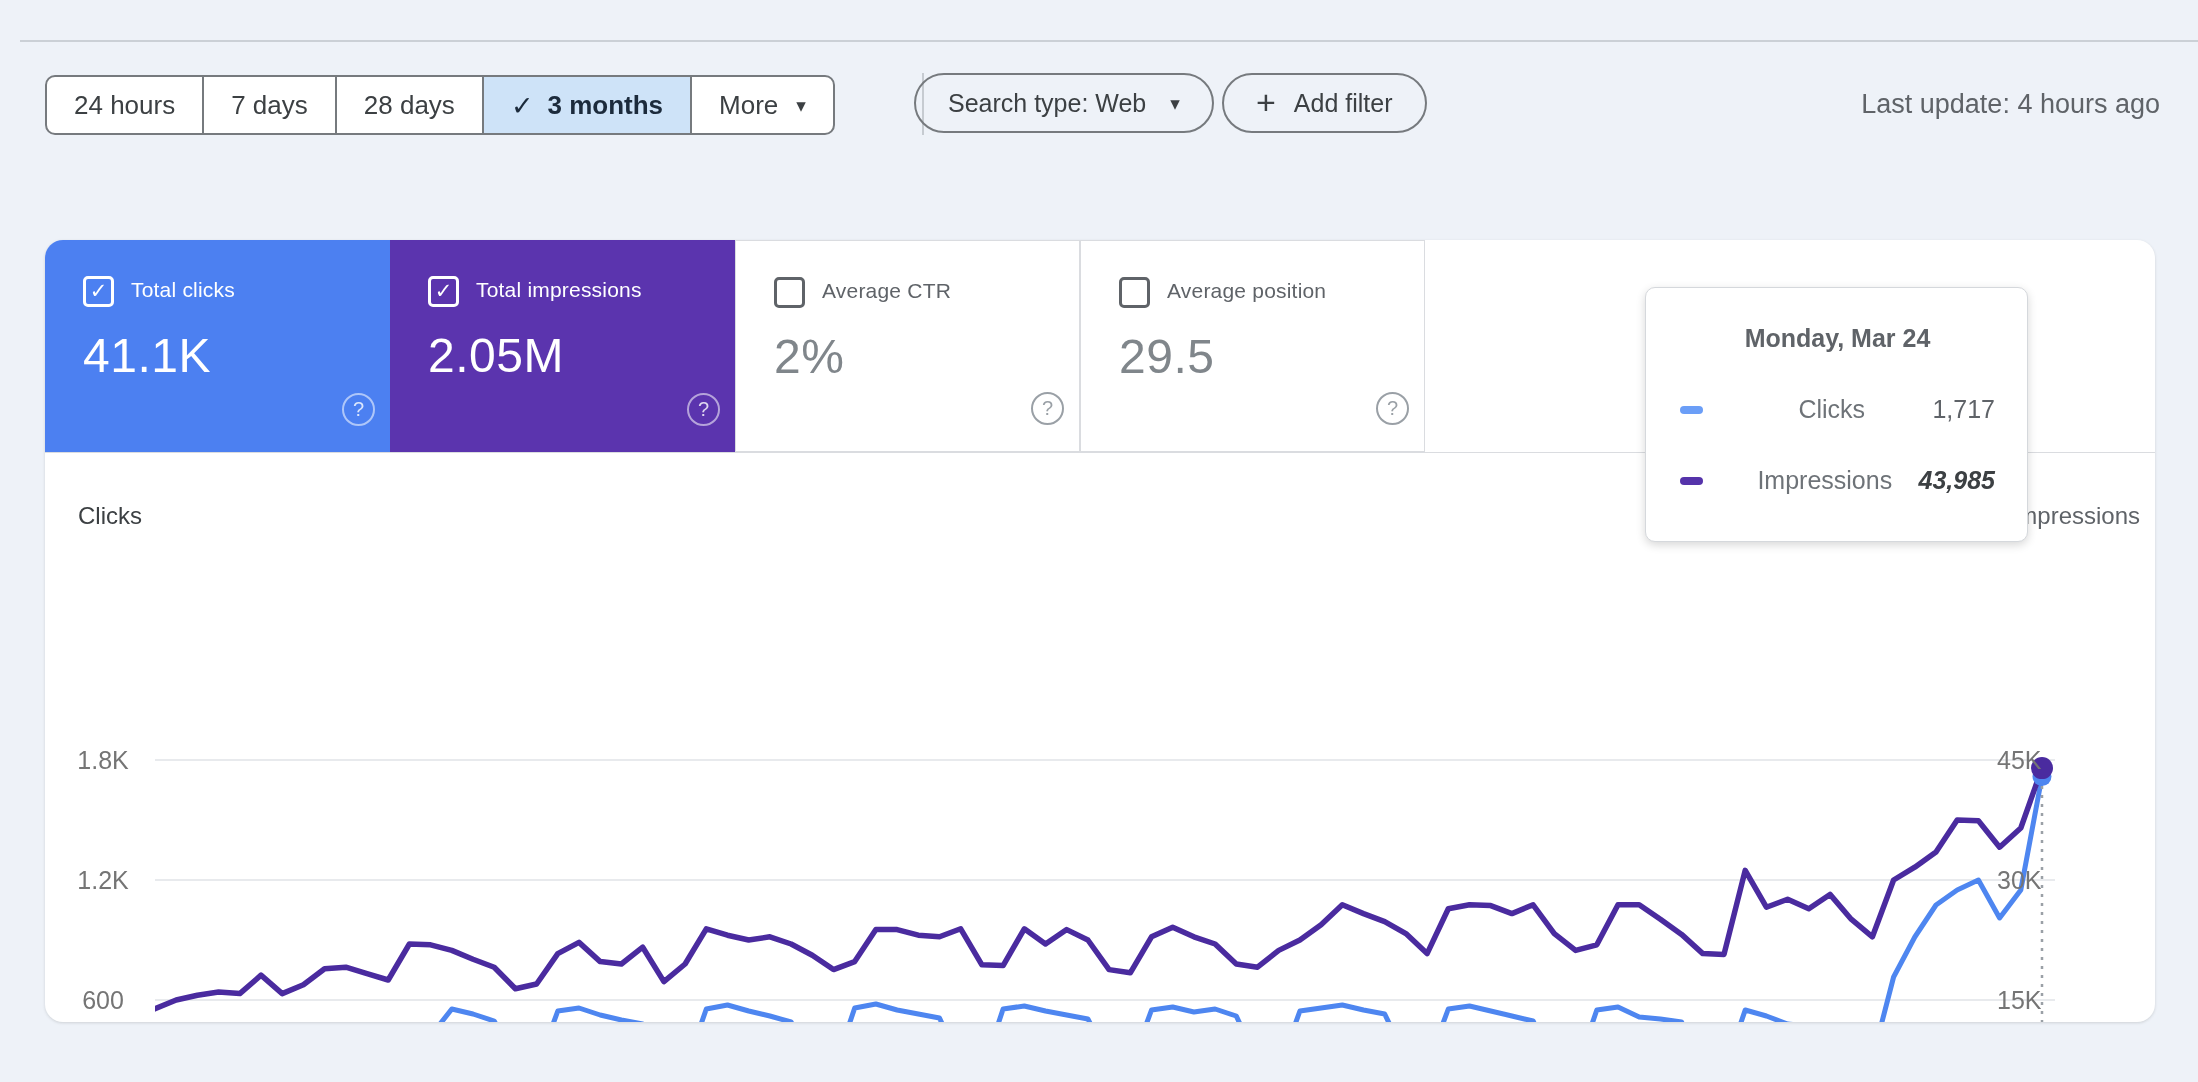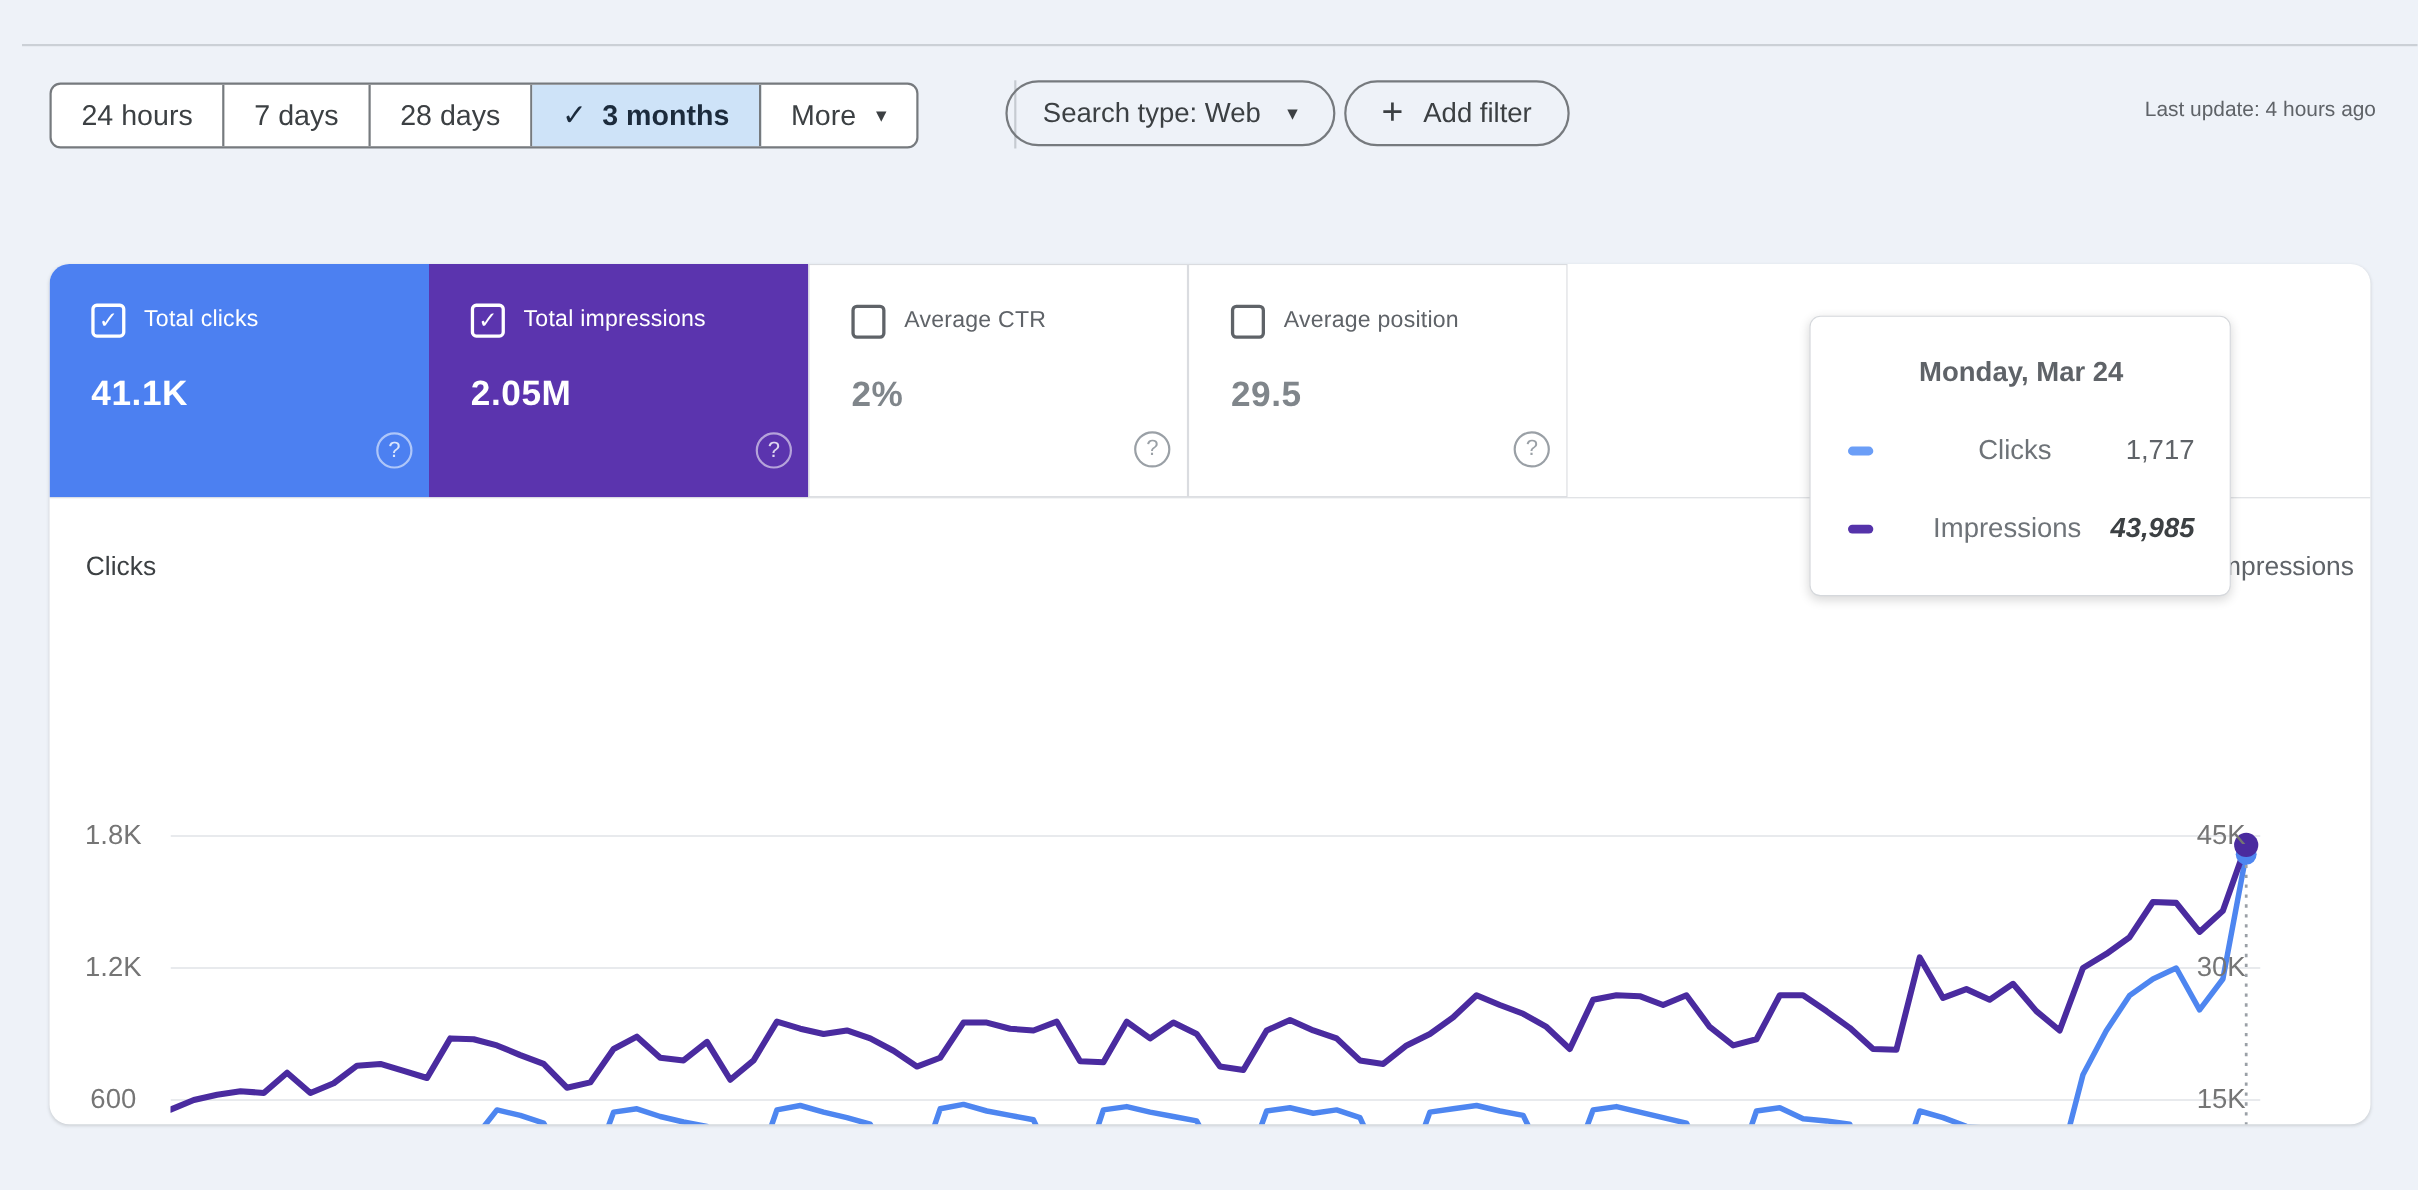--- a/index.html
+++ b/index.html
@@ -17,37 +17,37 @@
   .chip .check{font-family:"DejaVu Sans",sans-serif;margin-right:14px;font-size:27px;font-weight:400;}
   .chip .caret{font-family:"DejaVu Sans",sans-serif;margin-left:18px;font-size:19px;color:#3c4043;}
   .toolbar-divider{position:absolute;left:922px;top:73px;width:2px;height:62px;background:#c6cbd1;}
   .pill{position:absolute;top:73px;height:60px;display:flex;align-items:center;background:transparent;
         border:2px solid #767a7e;border-radius:32px;box-sizing:border-box;font-size:25px;color:#3c4043;
         padding:0 32px;cursor:pointer;white-space:nowrap;}
   #search-type{left:914px;}
   #add-filter{left:1222px;}
   .pill .caret{font-family:"DejaVu Sans",sans-serif;margin-left:24px;font-size:19px;}
   .pill .plus{font-size:34px;font-weight:400;margin-right:18px;line-height:1;margin-top:-3px;}
-  #last-update{position:absolute;right:38px;top:89px;font-size:19px;color:#5f6368;}
+  #last-update{position:absolute;right:38px;top:89px;font-size:27px;color:#5f6368;}
 
   
   #big-card{position:absolute;left:45px;top:240px;width:2110px;height:782px;background:#fff;
             border-radius:18px;box-shadow:0 1px 3px rgba(60,64,67,.18);overflow:hidden;}
   .metric-card{position:absolute;top:0;width:345px;height:212px;box-sizing:border-box;cursor:pointer;}
   .metric-card.plain{background:#fff;border:1px solid #dadce0;}
   .cards-divider{position:absolute;left:0;top:212px;width:100%;height:1px;background:#dadce0;}
   .mc-checkbox{position:absolute;left:38px;top:36px;width:25px;height:25px;border-radius:5px;
                display:flex;align-items:center;justify-content:center;}
   .colored .mc-checkbox{border:3px solid #fff;color:#fff;}
   .plain  .mc-checkbox{border:3px solid #5f6368;color:transparent;}
   .mc-checkbox span{font-family:"DejaVu Sans",sans-serif;font-size:21px;line-height:1;}
   .mc-label{position:absolute;left:86px;top:38px;font-size:21px;letter-spacing:.2px;}
   .colored .mc-label{color:#fff;}
   .plain .mc-label{color:#5f6368;}
-  .mc-value{position:absolute;left:38px;top:99px;font-size:32px;letter-spacing:.5px;font-weight:bold;}
+  .mc-value{position:absolute;left:38px;top:88px;font-size:48px;letter-spacing:.5px;}
   .colored .mc-value{color:#fff;}
   .plain .mc-value{color:#80868b;}
   .help{position:absolute;right:15px;bottom:26px;width:33px;height:33px;border-radius:50%;
         display:flex;align-items:center;justify-content:center;font-size:20px;cursor:pointer;box-sizing:border-box;}
   .colored .help{border:2.5px solid rgba(255,255,255,.55);color:rgba(255,255,255,.8);}
   .plain .help{border:2.5px solid #9aa0a6;color:#9aa0a6;}
 
   
   #chart-area{position:absolute;left:0;top:212px;right:0;bottom:0;}
   .axis-title{position:absolute;font-size:24px;color:#3c4043;}

